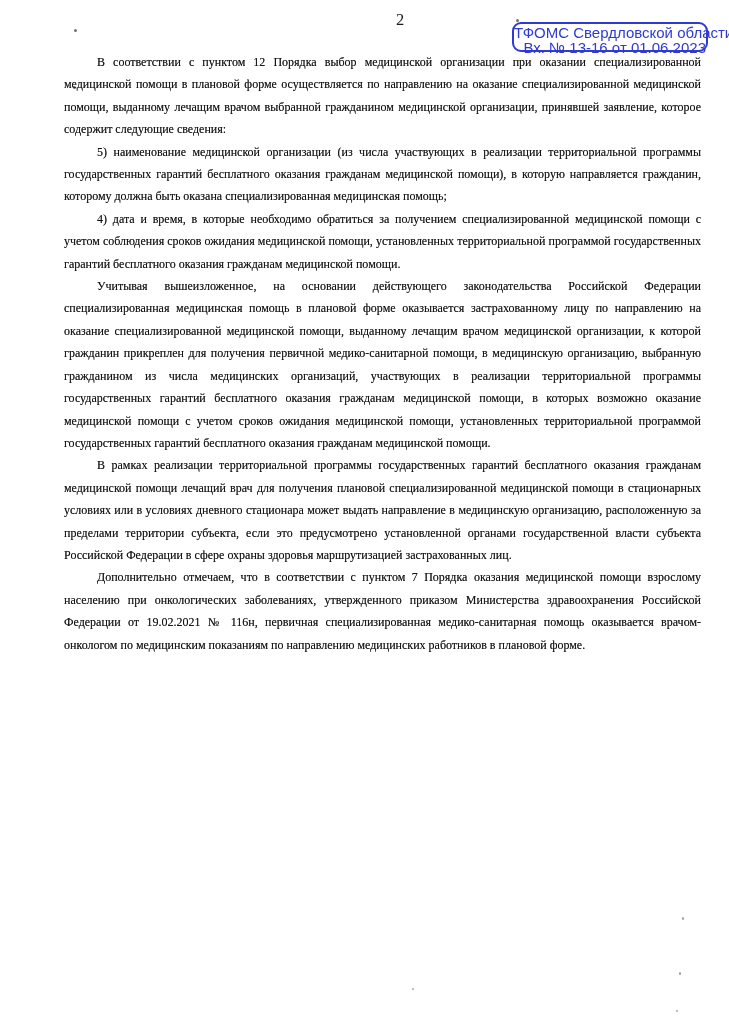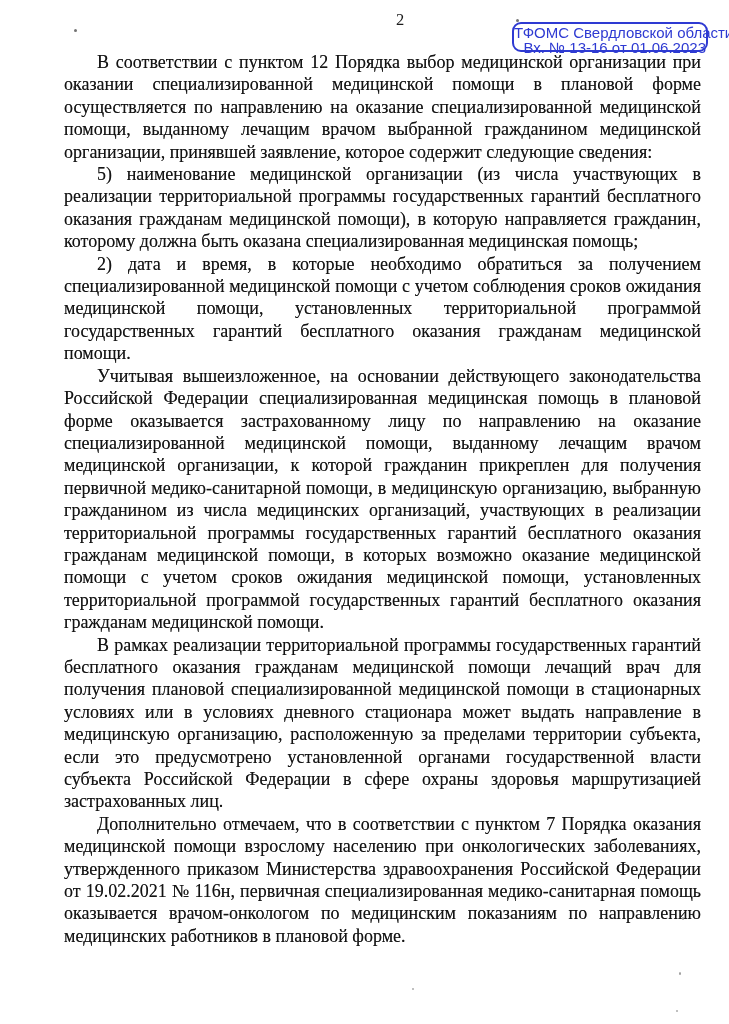--- a/index.html
+++ b/index.html
@@ -43,21 +43,21 @@
     background: transparent;
   }
   .stamp-line {
     white-space: nowrap;
   }
   .text-block {
     position: absolute;
     left: 64px;
     top: 51px;
     width: 637px;
-    font-size: 18px;
+    font-size: 12px;
     line-height: 22.4px;
     text-align: justify;
     text-shadow: 0 0 0.6px rgba(10,10,10,0.55);
   }
   .text-block p {
     margin: 0;
     padding: 0;
     text-indent: 33px;
   }
   .artifact {
@@ -81,21 +81,21 @@
   <div class="page-number">2</div>
 
   <div class="stamp">
     <div class="stamp-line">ТФОМС Свердловской области</div>
     <div class="stamp-line">Вх. № 13-16 от 01.06.2023</div>
   </div>
 
   <div class="text-block">
     <p>В соответствии с пунктом 12 Порядка выбор медицинской организации при оказании специализированной медицинской помощи в плановой форме осуществляется по направлению на оказание специализированной медицинской помощи, выданному лечащим врачом выбранной гражданином медицинской организации, принявшей заявление, которое содержит следующие сведения:</p>
     <p>5) наименование медицинской организации (из числа участвующих в реализации территориальной программы государственных гарантий бесплатного оказания гражданам медицинской помощи), в которую направляется гражданин, которому должна быть оказана специализированная медицинская помощь;</p>
-    <p>2) дата и время, в которые необходимо обратиться за получением специализированной медицинской помощи с учетом соблюдения сроков ожидания медицинской помощи, установленных территориальной программой государственных гарантий бесплатного оказания гражданам медицинской помощи.</p>
+    <p>4) дата и время, в которые необходимо обратиться за получением специализированной медицинской помощи с учетом соблюдения сроков ожидания медицинской помощи, установленных территориальной программой государственных гарантий бесплатного оказания гражданам медицинской помощи.</p>
     <p>Учитывая вышеизложенное, на основании действующего законодательства Российской Федерации специализированная медицинская помощь в плановой форме оказывается застрахованному лицу по направлению на оказание специализированной медицинской помощи, выданному лечащим врачом медицинской организации, к которой гражданин прикреплен для получения первичной медико-санитарной помощи, в медицинскую организацию, выбранную гражданином из числа медицинских организаций, участвующих в реализации территориальной программы государственных гарантий бесплатного оказания гражданам медицинской помощи, в которых возможно оказание медицинской помощи с учетом сроков ожидания медицинской помощи, установленных территориальной программой государственных гарантий бесплатного оказания гражданам медицинской помощи.</p>
     <p>В рамках реализации территориальной программы государственных гарантий бесплатного оказания гражданам медицинской помощи лечащий врач для получения плановой специализированной медицинской помощи в стационарных условиях или в условиях дневного стационара может выдать направление в медицинскую организацию, расположенную за пределами территории субъекта, если это предусмотрено установленной органами государственной власти субъекта Российской Федерации в сфере охраны здоровья маршрутизацией застрахованных лиц.</p>
     <p>Дополнительно отмечаем, что в соответствии с пунктом 7 Порядка оказания медицинской помощи взрослому населению при онкологических заболеваниях, утвержденного приказом Министерства здравоохранения Российской Федерации от 19.02.2021 № 116н, первичная специализированная медико-санитарная помощь оказывается врачом-онкологом по медицинским показаниям по направлению медицинских работников в плановой форме.</p>
   </div>
 
   <div class="artifact a1"></div>
   <div class="artifact a2"></div>
   <div class="artifact a3"></div>
   <div class="artifact a4"></div>
   <div class="artifact a5"></div>

